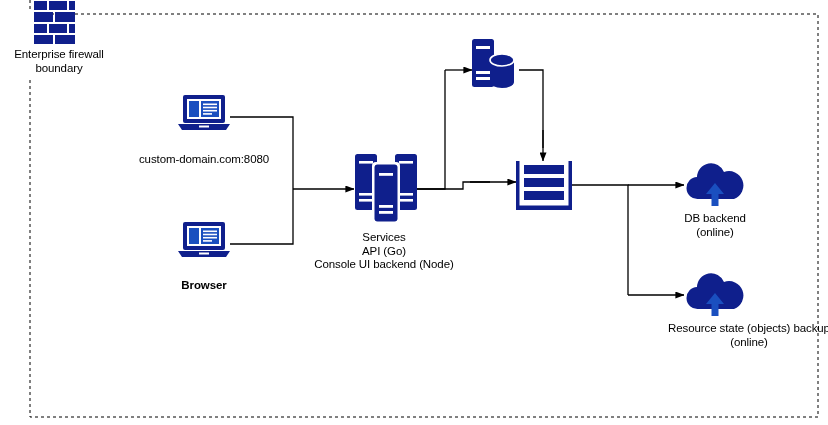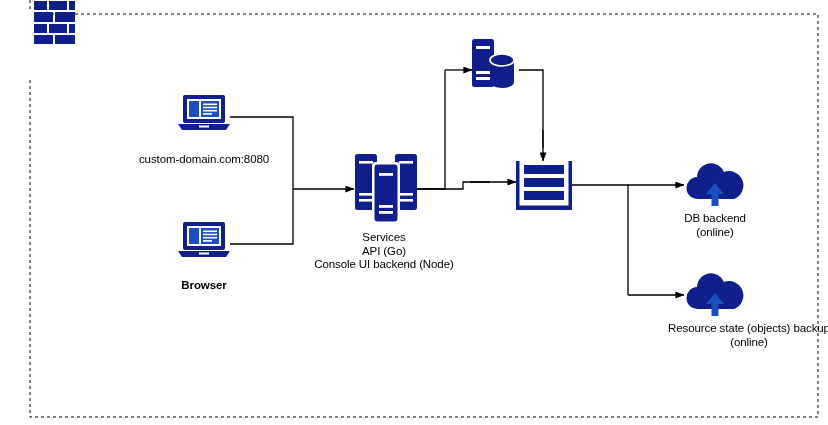--- a/index.html
+++ b/index.html
@@ -108,20 +108,22 @@
       <rect x="38" y="12" width="27" height="10" fill="#0F1F8C"></rect>
 
       <rect x="17" y="24" width="13" height="9" fill="#0F1F8C"></rect>
       <rect x="32" y="24" width="18" height="9" fill="#0F1F8C"></rect>
       <rect x="52" y="24" width="13" height="9" fill="#0F1F8C"></rect>
 
       <rect x="17" y="35" width="19" height="9" fill="#0F1F8C"></rect>
       <rect x="38" y="35" width="27" height="9" fill="#0F1F8C"></rect>
     </svg>
   </div>
+  <div class="node-label" style="left:0px; top:48px; width:118px;">Enterprise firewall
+boundary</div>
 
   <div class="node" style="left:178px; top:94px;">
     <svg class="icon-svg" width="52" height="38" viewBox="0 0 52 38">
       <rect x="5" y="1" width="42" height="28" rx="2" fill="#0F1F8C"></rect>
       <rect x="9" y="5" width="34" height="20" fill="#ffffff"></rect>
       <rect x="11" y="7" width="10" height="16" fill="#1A4FBF"></rect>
       <rect x="23" y="7" width="18" height="16" fill="#1A4FBF"></rect>
       <rect x="25" y="9.5" width="14" height="1.6" fill="#ffffff"></rect>
       <rect x="25" y="12.7" width="14" height="1.6" fill="#ffffff"></rect>
       <rect x="25" y="15.9" width="14" height="1.6" fill="#ffffff"></rect>

